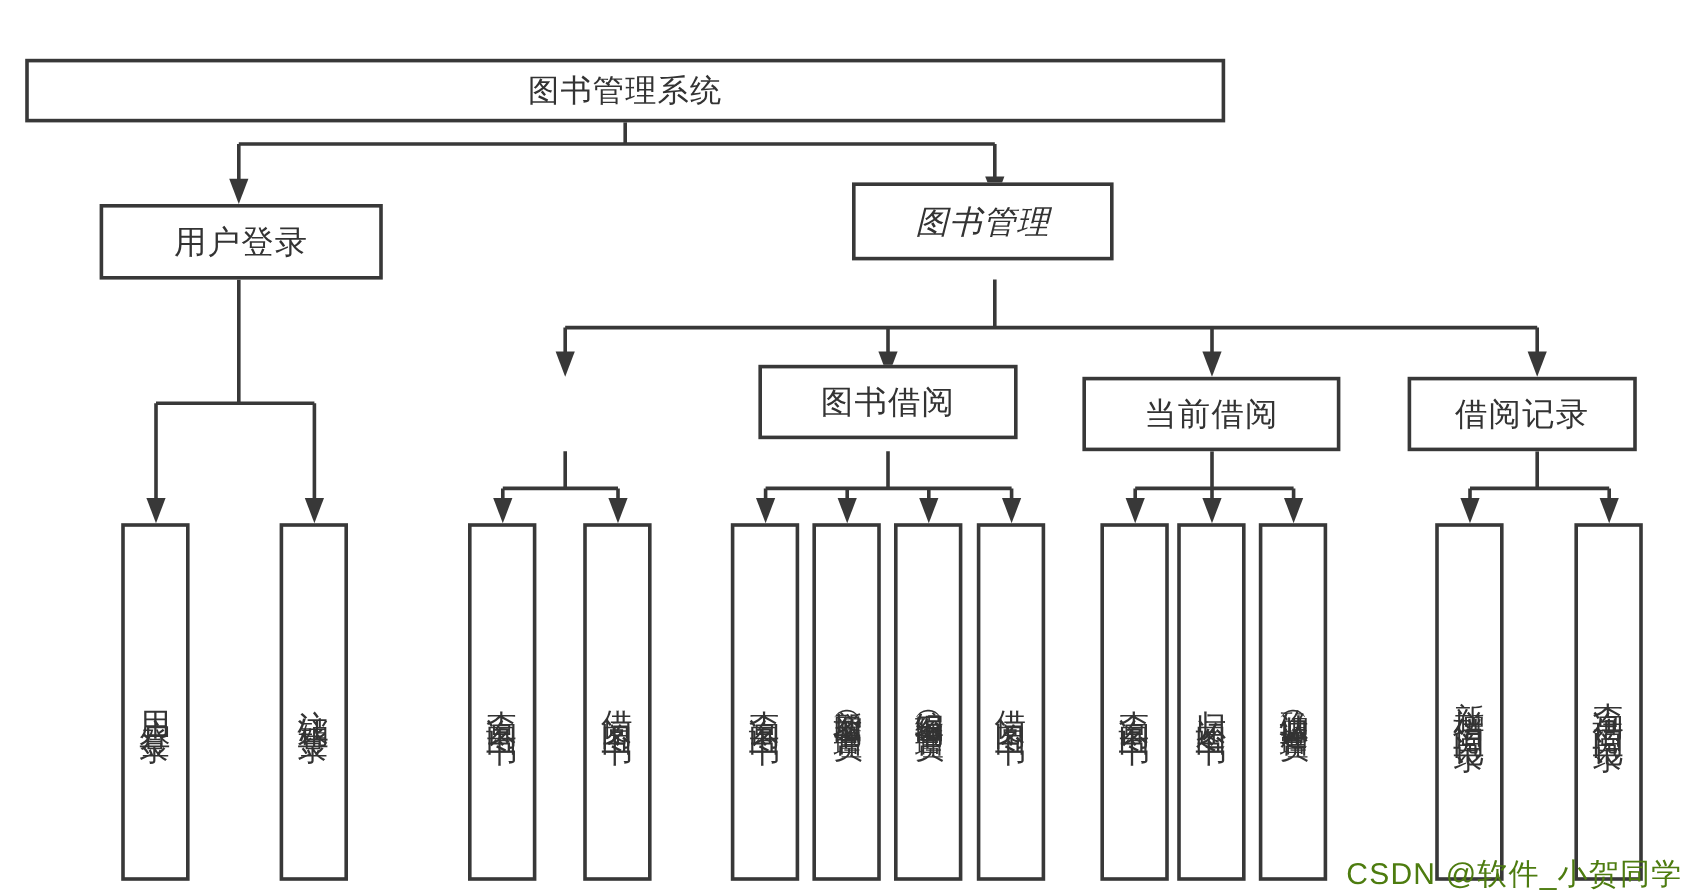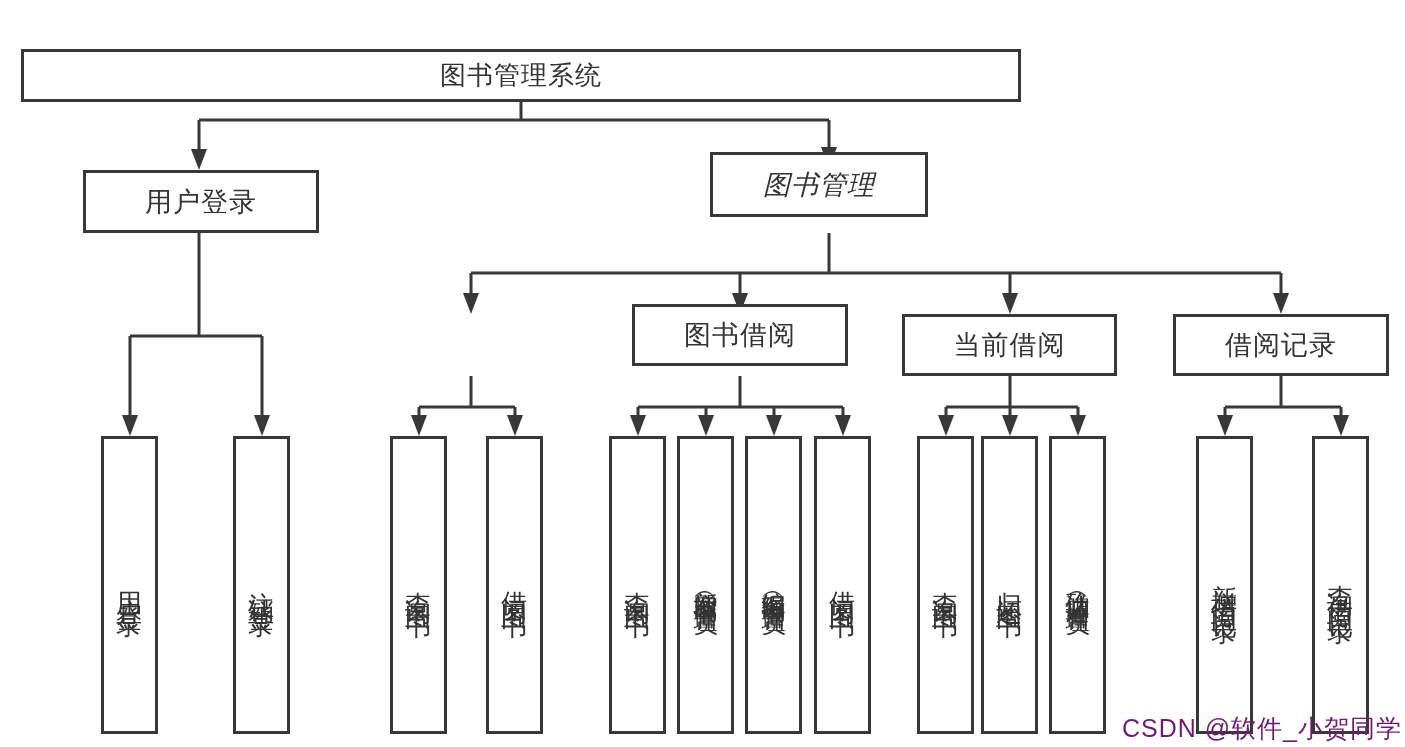--- a/index.html
+++ b/index.html
@@ -46,21 +46,21 @@
   .node.v.long .vtext { letter-spacing: 3px; }
 
   
   #n-root   { left: 21px;  top: 13px;  width: 1000px; height: 53px; margin-top: 36px; }
   #n-login  { left: 83px;  top: 170px; width: 236px;  height: 63px; }
   #n-mgmt   { left: 710px; top: 152px; width: 218px;  height: 65px; font-style: italic; }
 
   #n-new    { left: 362px;  top: 314px; width: 220px; height: 62px; }
   #n-borrow { left: 632px;  top: 304px; width: 216px; height: 62px; }
   #n-cur    { left: 902px;  top: 314px; width: 215px; height: 62px; }
-  #n-rec    { left: 1173px; top: 314px; width: 216px; height: 62px; }
+  #n-rec    { left: 1173px; top: 314px; width: 191px; height: 62px; }
 
   #l1  { left: 101px;  top: 436px; }
   #l2  { left: 233px;  top: 436px; }
   #l3  { left: 390px;  top: 436px; }
   #l4  { left: 486px;  top: 436px; }
   #l5  { left: 609px;  top: 436px; }
   #l6  { left: 677px;  top: 436px; }
   #l7  { left: 745px;  top: 436px; }
   #l8  { left: 814px;  top: 436px; }
   #l9  { left: 917px;  top: 436px; }
@@ -68,21 +68,21 @@
   #l11 { left: 1049px; top: 436px; }
   #l12 { left: 1196px; top: 436px; }
   #l13 { left: 1312px; top: 436px; }
 
   .watermark {
     position: absolute;
     top: 712px;
     right: 3px;
     font-size: 25px;
     letter-spacing: 1px;
-    color: #701a75;
+    color: #4d7c0f;
     z-index: 5;
     white-space: nowrap;
   }
 </style>
 </head>
 <body>
 
 <div id="stage">
 
   <svg id="connectors" viewBox="0 0 1405 747" xmlns="http://www.w3.org/2000/svg">

